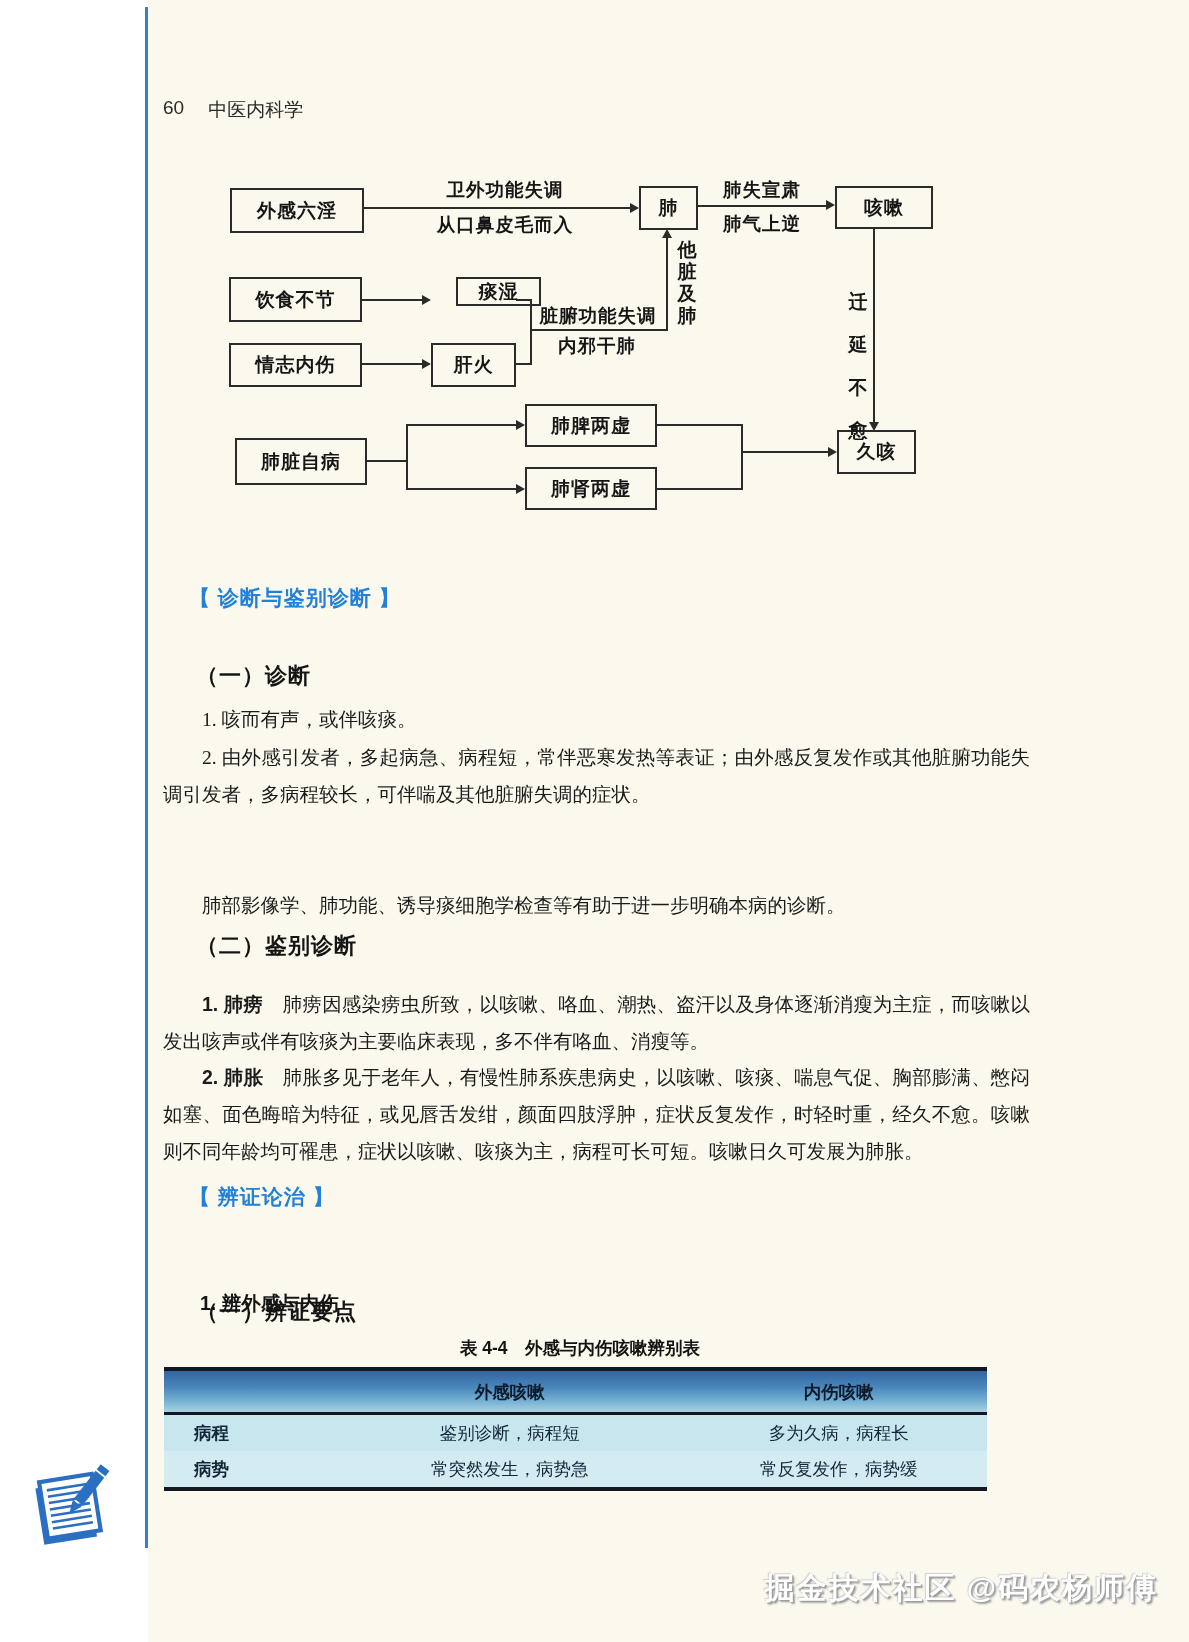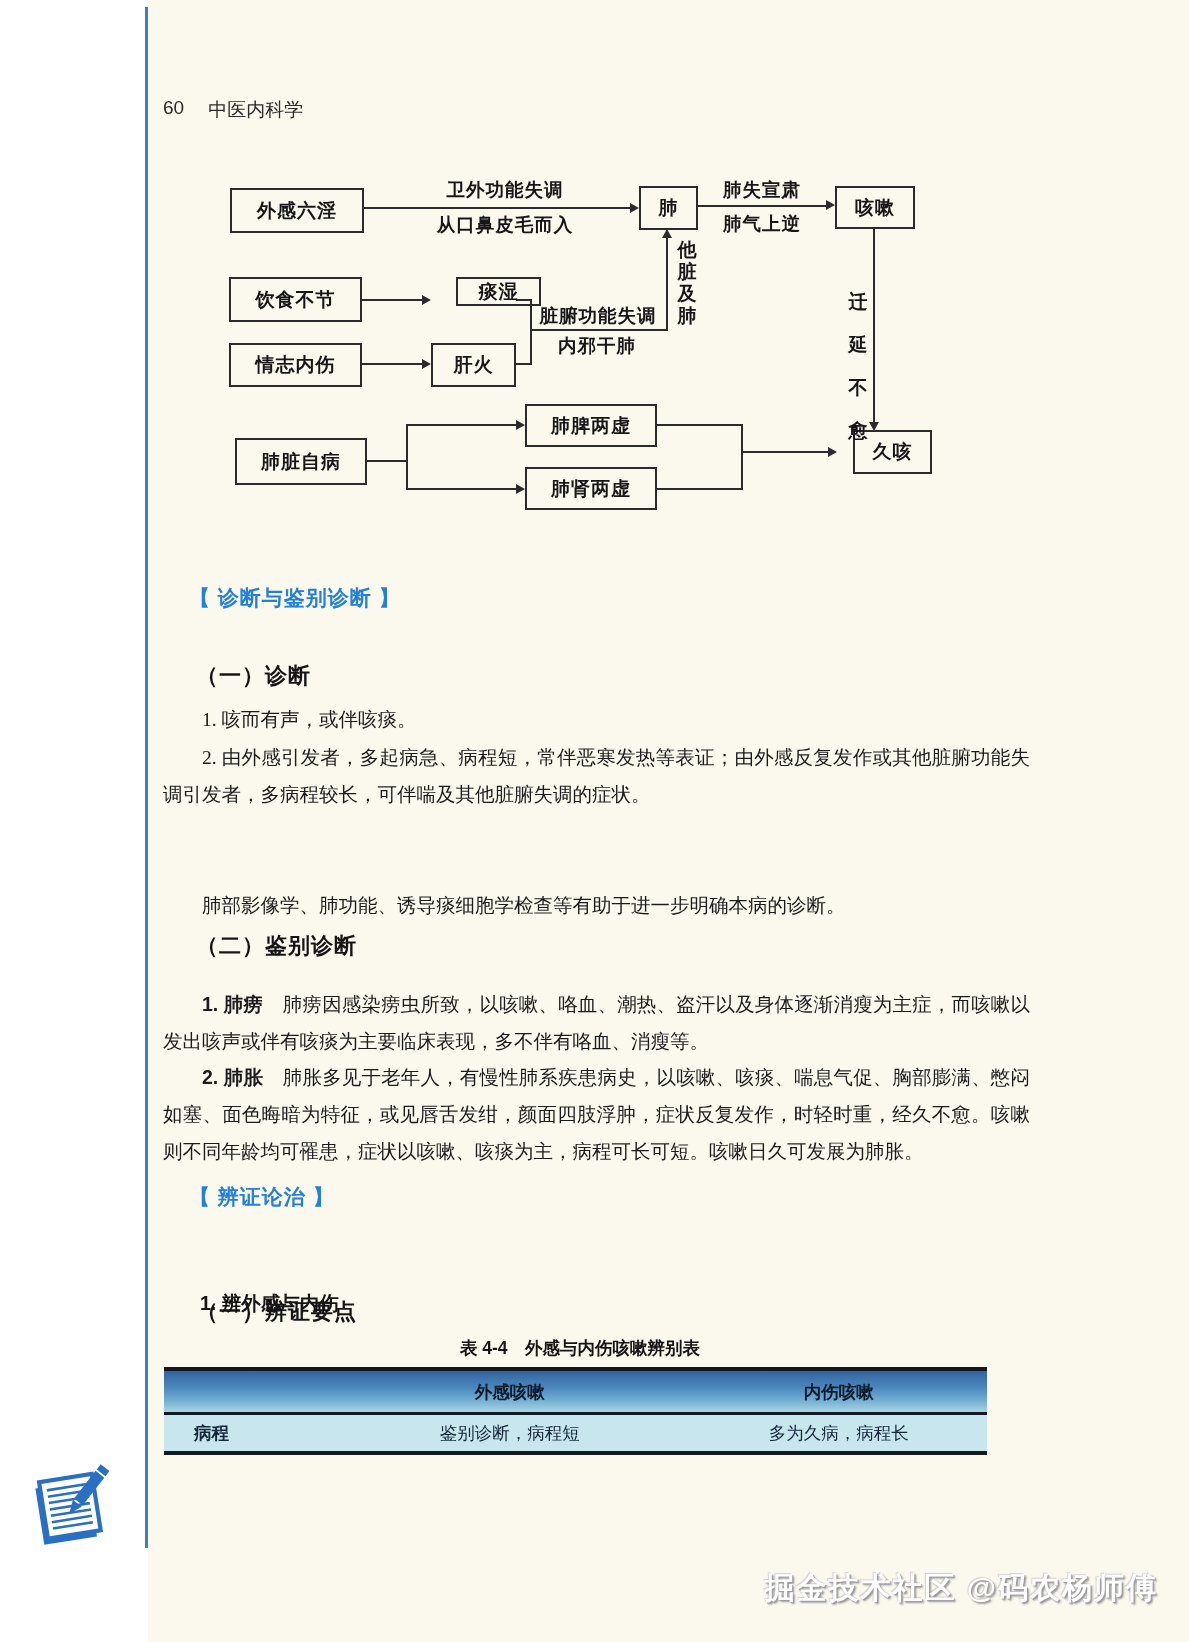--- a/index.html
+++ b/index.html
@@ -101,21 +101,21 @@
   <div class="vline" style="left:741px;top:424px;height:66px;"></div>
   <div class="hline" style="left:741px;top:451px;width:89px;"></div>
   <div class="arr arr-r" style="left:828px;top:447px;"></div>
 
   <div class="fbox" style="left:230px;top:188px;width:134px;height:45px;">
       <span>外感六淫</span>
     </div>
   <div class="fbox" style="left:639px;top:186px;width:59px;height:44px;">
       <span>肺</span>
     </div>
-  <div class="fbox" style="left:835px;top:186px;width:80px;height:43px;">
+  <div class="fbox" style="left:835px;top:186px;width:98px;height:43px;">
       <span>咳嗽</span>
     </div>
   <div class="fbox" style="left:229px;top:277px;width:133px;height:45px;">
       <span>饮食不节</span>
     </div>
   <div class="fbox" style="left:456px;top:277px;width:85px;height:29px;">
       <span>痰湿</span>
     </div>
   <div class="fbox" style="left:229px;top:343px;width:133px;height:44px;">
       <span>情志内伤</span>
@@ -125,21 +125,21 @@
     </div>
   <div class="fbox" style="left:235px;top:438px;width:132px;height:47px;">
       <span>肺脏自病</span>
     </div>
   <div class="fbox" style="left:525px;top:404px;width:132px;height:43px;">
       <span>肺脾两虚</span>
     </div>
   <div class="fbox" style="left:525px;top:467px;width:132px;height:43px;">
       <span>肺肾两虚</span>
     </div>
-  <div class="fbox" style="left:837px;top:430px;width:79px;height:44px;margin-left:16px;">
+  <div class="fbox" style="left:837px;top:430px;width:79px;height:44px;">
       <span>久咳</span>
     </div>
 
   <div class="flabel" style="left:425px;top:177px;width:160px;">卫外功能失调</div>
   <div class="flabel" style="left:418px;top:212px;width:174px;">从口鼻皮毛而入</div>
   <div class="flabel" style="left:712px;top:177px;width:100px;">肺失宣肃</div>
   <div class="flabel" style="left:712px;top:211px;width:100px;">肺气上逆</div>
   <div class="flabel" style="left:533px;top:303px;width:130px;">脏腑功能失调</div>
   <div class="flabel" style="left:545px;top:333px;width:104px;">内邪干肺</div>
   <div class="vtext" style="left:674px;top:239px;line-height:22px;">他脏及肺</div>
@@ -166,20 +166,25 @@
   <div class="dtable">
     <div class="t-header">
       <div class="cell1"></div>
       <div class="cell2">外感咳嗽</div>
       <div class="cell3">内伤咳嗽</div>
     </div>
     <div class="t-row r1">
       <div class="cell1">病程</div>
       <div class="cell2">鉴别诊断，病程短</div>
       <div class="cell3">多为久病，病程长</div>
+    </div>
+    <div class="t-row r2">
+      <div class="cell1">病势</div>
+      <div class="cell2">常突然发生，病势急</div>
+      <div class="cell3">常反复发作，病势缓</div>
     </div>
   </div>
 
   <svg class="note-icon" viewBox="0 0 100 100">
     <g transform="rotate(-9 50 52)">
       <rect x="11" y="30" width="58" height="62" fill="#2b6fc2"></rect>
       <rect x="16" y="24" width="58" height="62" fill="#ffffff" stroke="#2b6fc2" stroke-width="4.5"></rect>
       <g stroke="#2b6fc2" stroke-width="2.8">
         <line x1="23" y1="34" x2="67" y2="34"></line>
         <line x1="23" y1="41" x2="67" y2="41"></line>

